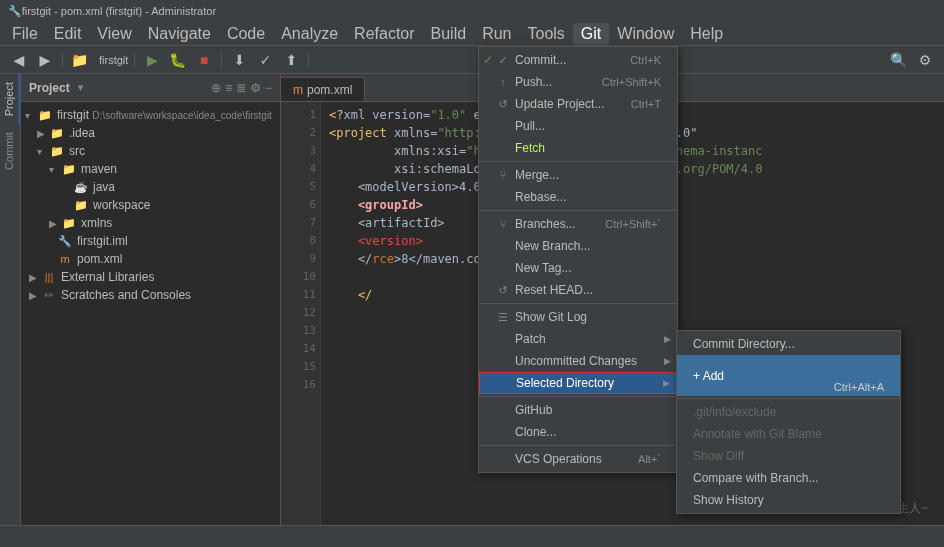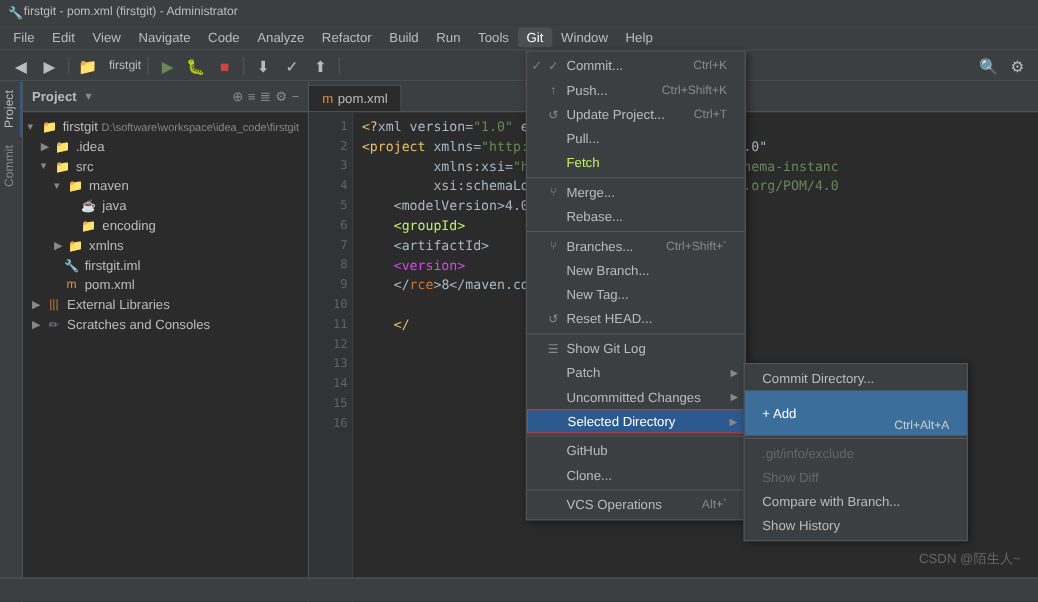--- a/index.html
+++ b/index.html
@@ -33,21 +33,21 @@
       height: 24px;
       background: #3c3f41;
       display: flex;
       align-items: center;
       padding: 0 4px;
       border-bottom: 1px solid #555;
     }
     .menu-item {
       padding: 2px 8px;
       color: #bbb;
-      font-size: 12px;
+      font-size: 16px;
       cursor: pointer;
       border-radius: 2px;
     }
     .menu-item.git-active {
       background: #4c5052;
       color: #fff;
     }
 
     
     .toolbar {
@@ -249,21 +249,21 @@
       height: 1px;
       background: #555;
       margin: 2px 0;
     }
 
     
     .selected-dir-menu {
       position: absolute;
       top: 46px;
       left: 676px;
-      width: 204px;
+      width: 225px;
       background: #3c3f41;
       border: 1px solid #555;
       box-shadow: 2px 2px 8px rgba(0,0,0,0.5);
       z-index: 201;
       padding: 2px 0;
     }
     .selected-dir-item {
       display: flex;
       align-items: center;
       padding: 3px 16px;
@@ -426,21 +426,21 @@
 
       <div class="tree-item" style="padding-left:40px;">
         <span class="tree-arrow" style="color:transparent;">▶</span>
         <span class="tree-icon" style="color:#6897bb;">☕</span>
         <span>java</span>
       </div>
 
       <div class="tree-item" style="padding-left:40px;">
         <span class="tree-arrow" style="color:transparent;">▶</span>
         <span class="tree-icon icon-folder">📁</span>
-        <span>encoding</span>
+        <span>workspace</span>
       </div>
 
       <div class="tree-item" style="padding-left:28px;">
         <span class="tree-arrow">▶</span>
         <span class="tree-icon icon-folder">📁</span>
         <span>xmlns</span>
       </div>
 
       <div class="tree-item" style="padding-left:24px;">
         <span class="tree-arrow" style="color:transparent;">▶</span>
@@ -494,23 +494,23 @@
           <div>15</div>
           <div>16</div>
       </div>
       <div class="code-content">
         <div class="code-line"><span style="color:#e8bf6a;">&lt;?</span><span style="color:#a9b7c6;">xml version=</span><span style="color:#6a8759;">"1.0"</span><span style="color:#a9b7c6;"> encoding=</span><span style="color:#6a8759;">"UTF-8"</span><span style="color:#a9b7c6;">?&gt;</span></div>
         <div class="code-line"><span style="color:#e8bf6a;">&lt;project</span><span style="color:#a9b7c6;"> xmlns=</span><span style="color:#6a8759;">"http://maven.</span><span style="color:#a9b7c6;">.apache.org/POM/4.0.0"</span></div>
         <div class="code-line"><span style="color:#a9b7c6;">         xmlns:xsi=<span style="color:#6a8759;">"http://www.w3.org/2001/XMLSchema-instanc</span></span></div>
         <div class="code-line"><span style="color:#a9b7c6;">         xsi:schemaLocation=<span style="color:#6a8759;">"http://maven.apache.org/POM/4.0</span></span></div>
         <div class="code-line"><span style="color:#a9b7c6;">    &lt;modelVersion&gt;4.0.0&lt;/modelVersion&gt;</span></div>
         <div class="code-line"></div>
-        <div class="code-line"><span style="color:#bef264;">    &lt;groupId&gt;</span></div>
+        <div class="code-line"><span style="color:#fca5a5;font-weight:bold;">    &lt;groupId&gt;</span></div>
         <div class="code-line"><span style="color:#a9b7c6;">    &lt;artifactId&gt;</span></div>
-        <div class="code-line"><span style="color:#d946ef;">    &lt;version&gt;</span></div>
+        <div class="code-line"><span style="color:#ef4444;">    &lt;version&gt;</span></div>
         <div class="code-line"></div>
         <div class="code-line"></div>
         <div class="code-line"><span style="color:#a9b7c6;">    &lt;/</span><span style="color:#cc7832;">rce</span><span style="color:#a9b7c6;">&gt;8&lt;/maven.compiler.source&gt;</span></div>
         <div class="code-line"><span style="color:#a9b7c6;">                                    target&gt;</span></div>
         <div class="code-line"></div>
         <div class="code-line"></div>
         <div class="code-line"><span style="color:#e8bf6a;">    &lt;/</span></div>
       </div>
     </div>
   </div>
@@ -629,20 +629,23 @@
   <div class="selected-dir-item add-item">
     <span>+ Add</span>
     <span class="shortcut">Ctrl+Alt+A</span>
   </div>
   <div class="selected-dir-sep"></div>
 
   <div class="selected-dir-item disabled">
     <span>.git/info/exclude</span>
   </div>
 
+  <div class="selected-dir-item disabled">
+    <span>Annotate with Git Blame</span>
+  </div>
 
   <div class="selected-dir-item disabled">
     <span>Show Diff</span>
   </div>
 
 
   <div class="selected-dir-item">
     <span>Compare with Branch...</span>
   </div>
 

